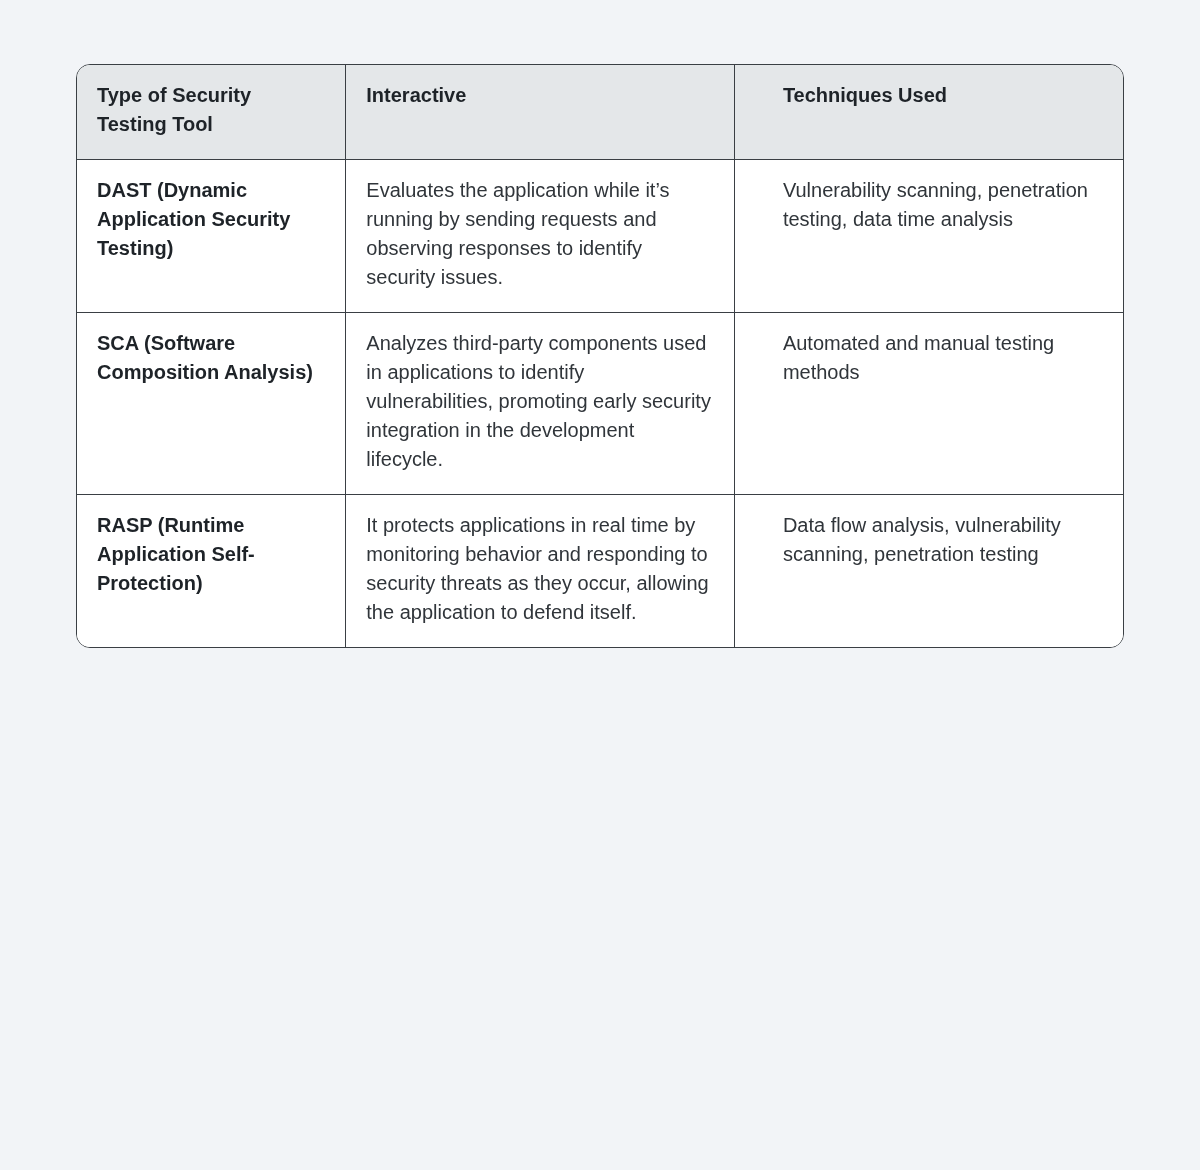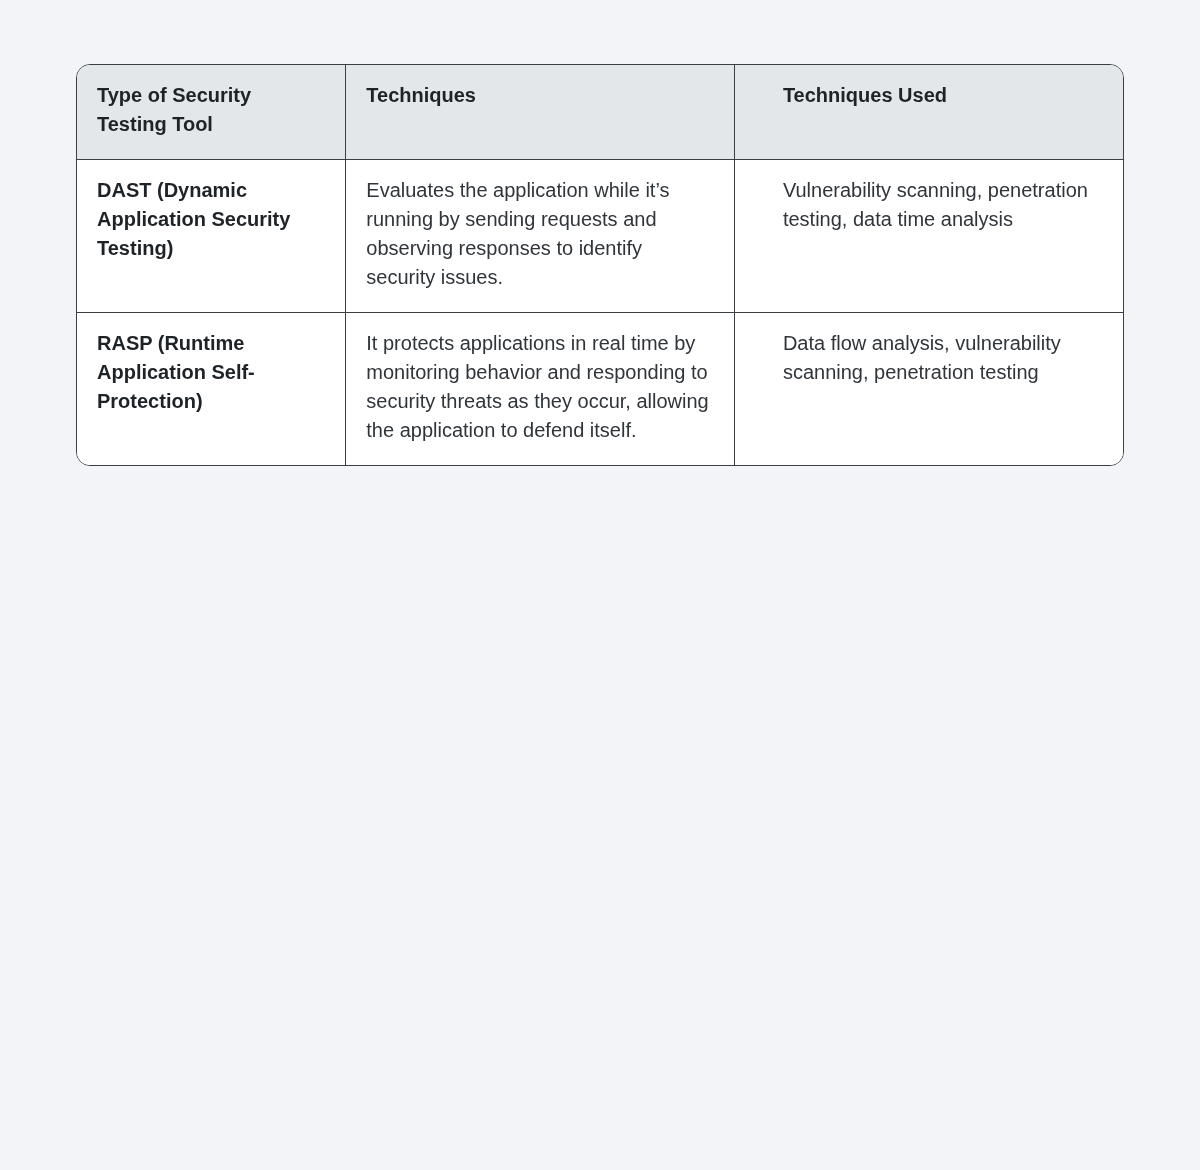--- a/index.html
+++ b/index.html
@@ -68,29 +68,34 @@
 <div class="table-card">
   <table class="security-table">
     <colgroup>
       <col class="c1">
         <col class="c2">
         <col class="c3">
     </colgroup>
     <thead>
       <tr>
         <th>Type of Security Testing Tool</th>
-        <th>Techniques</th>
+        <th>Interactive</th>
         <th>Techniques Used</th>
       </tr>
     </thead>
     <tbody>
       <tr>
         <td class="tool-cell">DAST (Dynamic Application Security Testing)</td>
         <td>Evaluates the application while it’s running by sending requests and observing responses to identify security issues.</td>
         <td>Vulnerability scanning, penetration testing, data time analysis</td>
+      </tr>
+      <tr>
+        <td class="tool-cell">SCA (Software Composition Analysis)</td>
+        <td>Analyzes third-party components used in applications to identify vulnerabilities, promoting early security integration in the development lifecycle.</td>
+        <td>Automated and manual testing methods</td>
       </tr>
       <tr>
         <td class="tool-cell">RASP (Runtime Application Self-Protection)</td>
         <td>It protects applications in real time by monitoring behavior and responding to security threats as they occur, allowing the application to defend itself.</td>
         <td>Data flow analysis, vulnerability scanning, penetration testing</td>
       </tr>
     </tbody>
   </table>
 </div>
 

